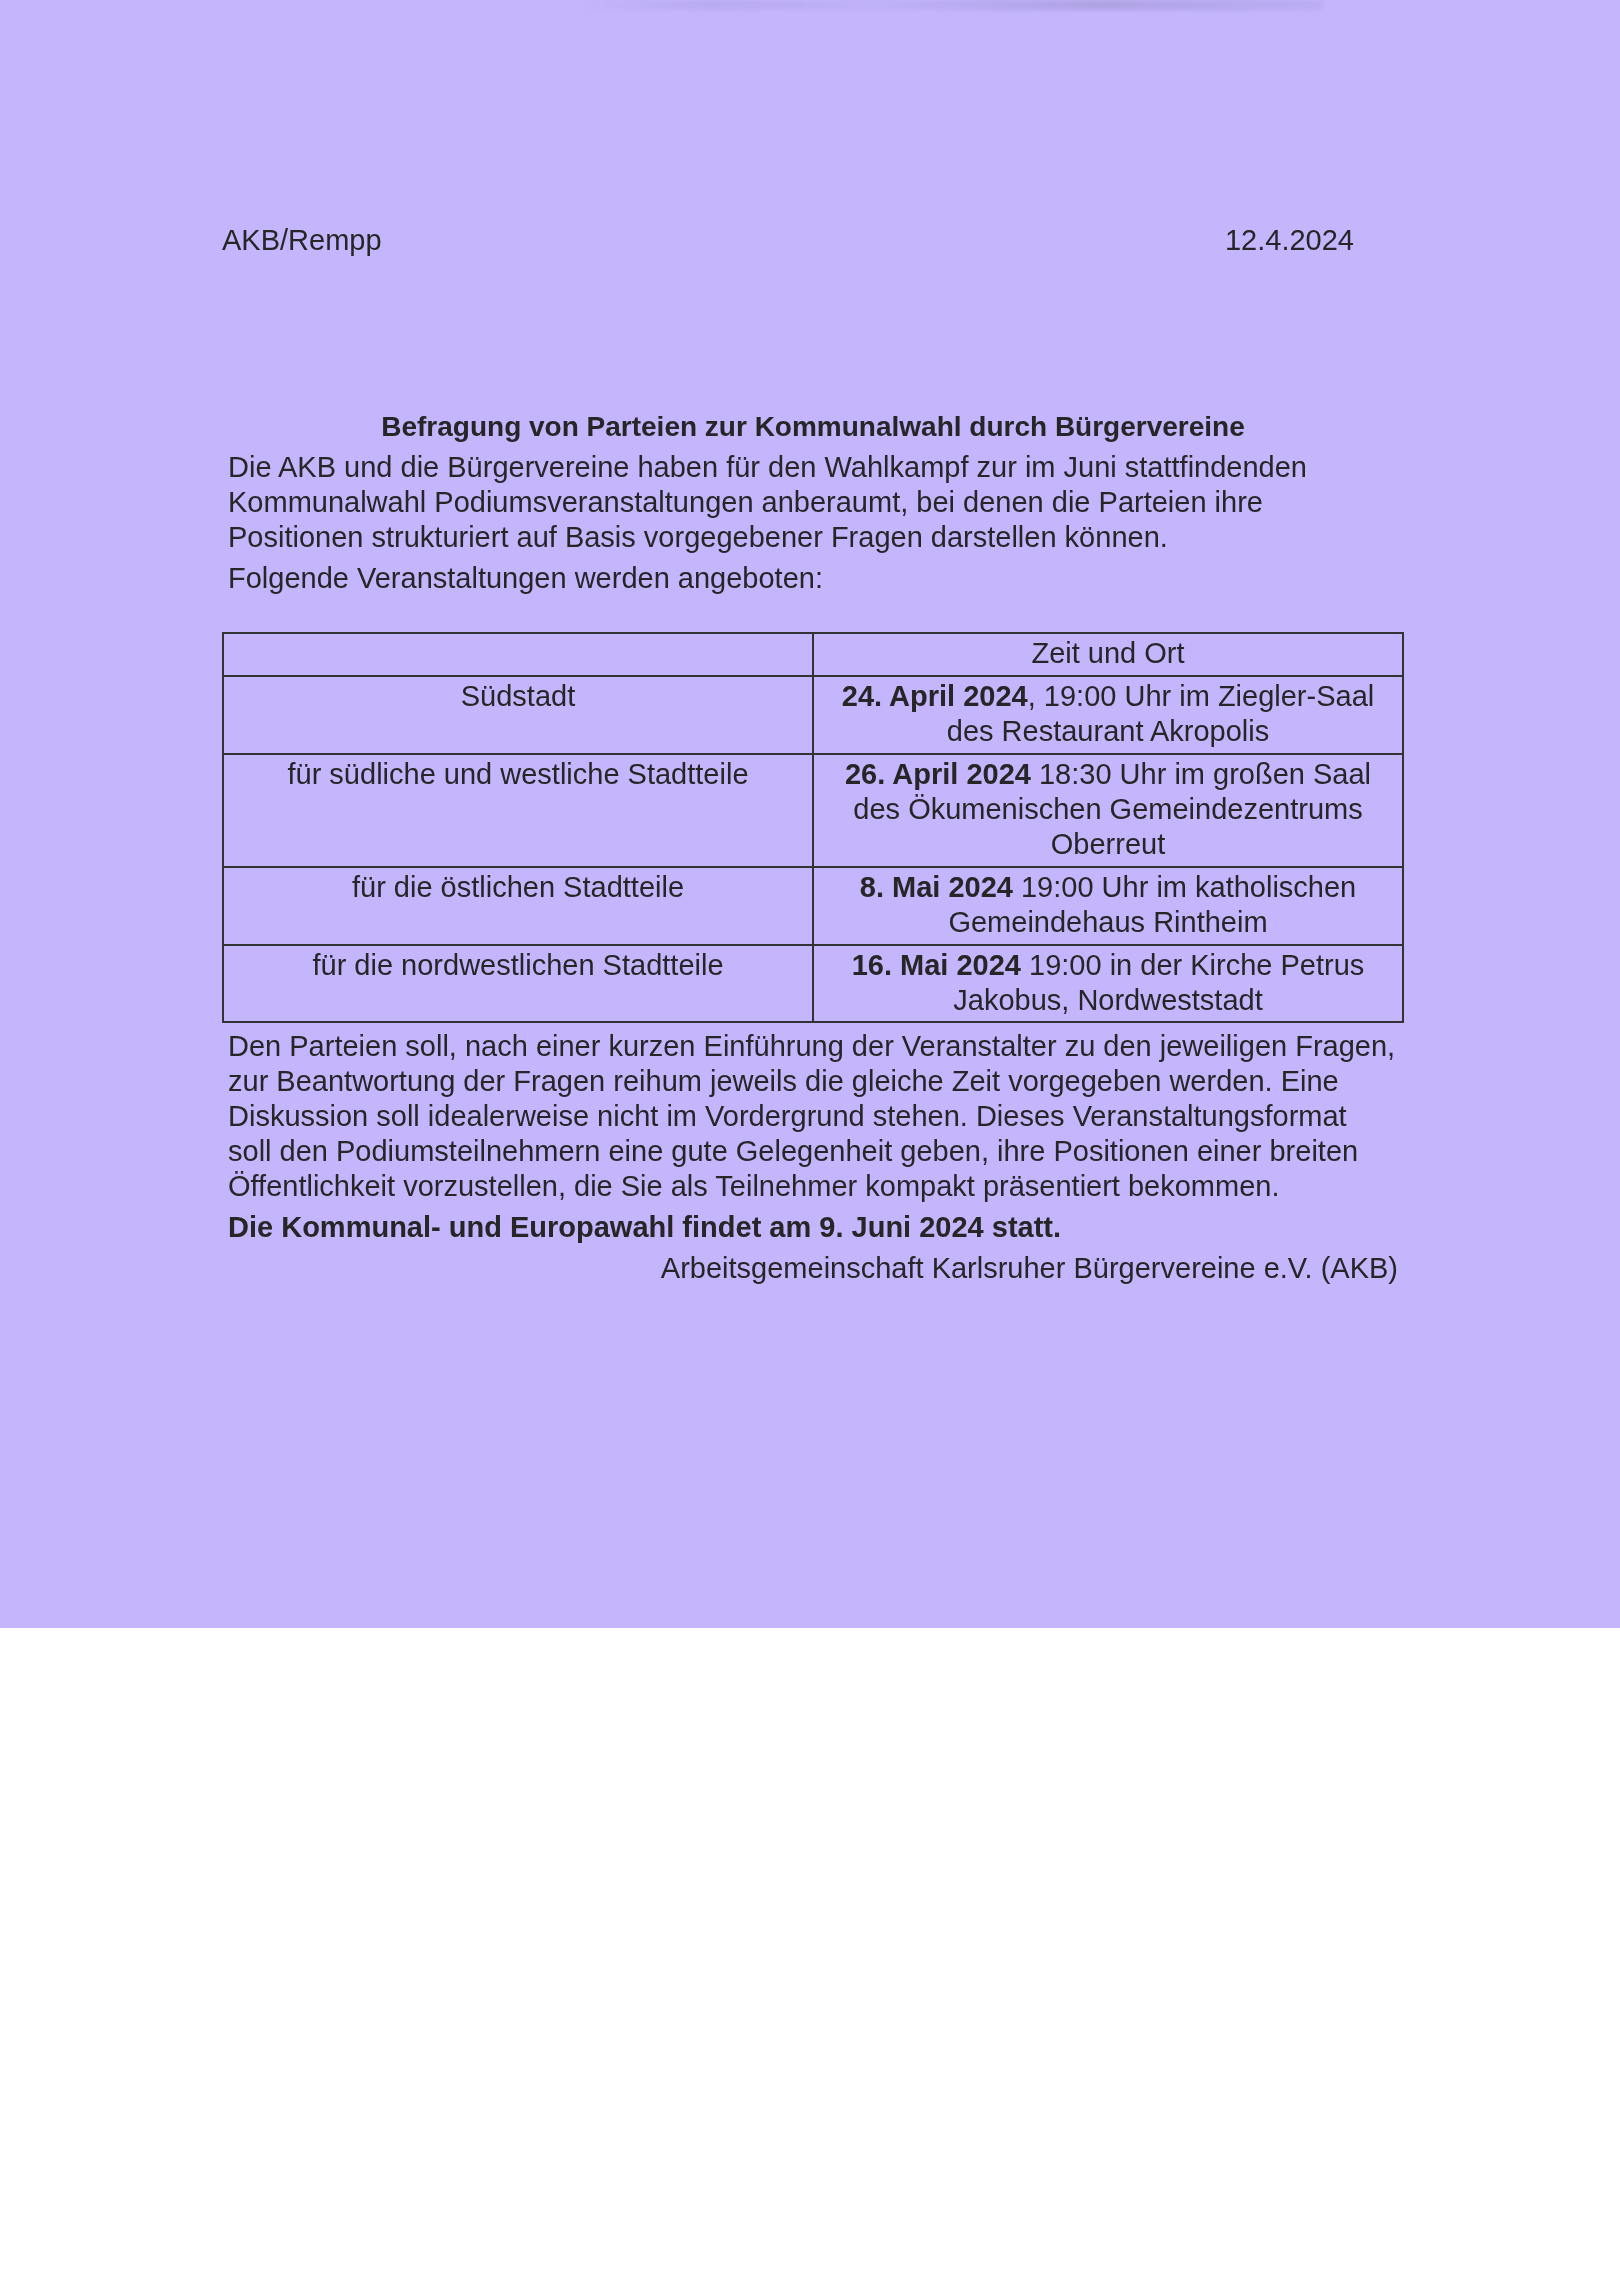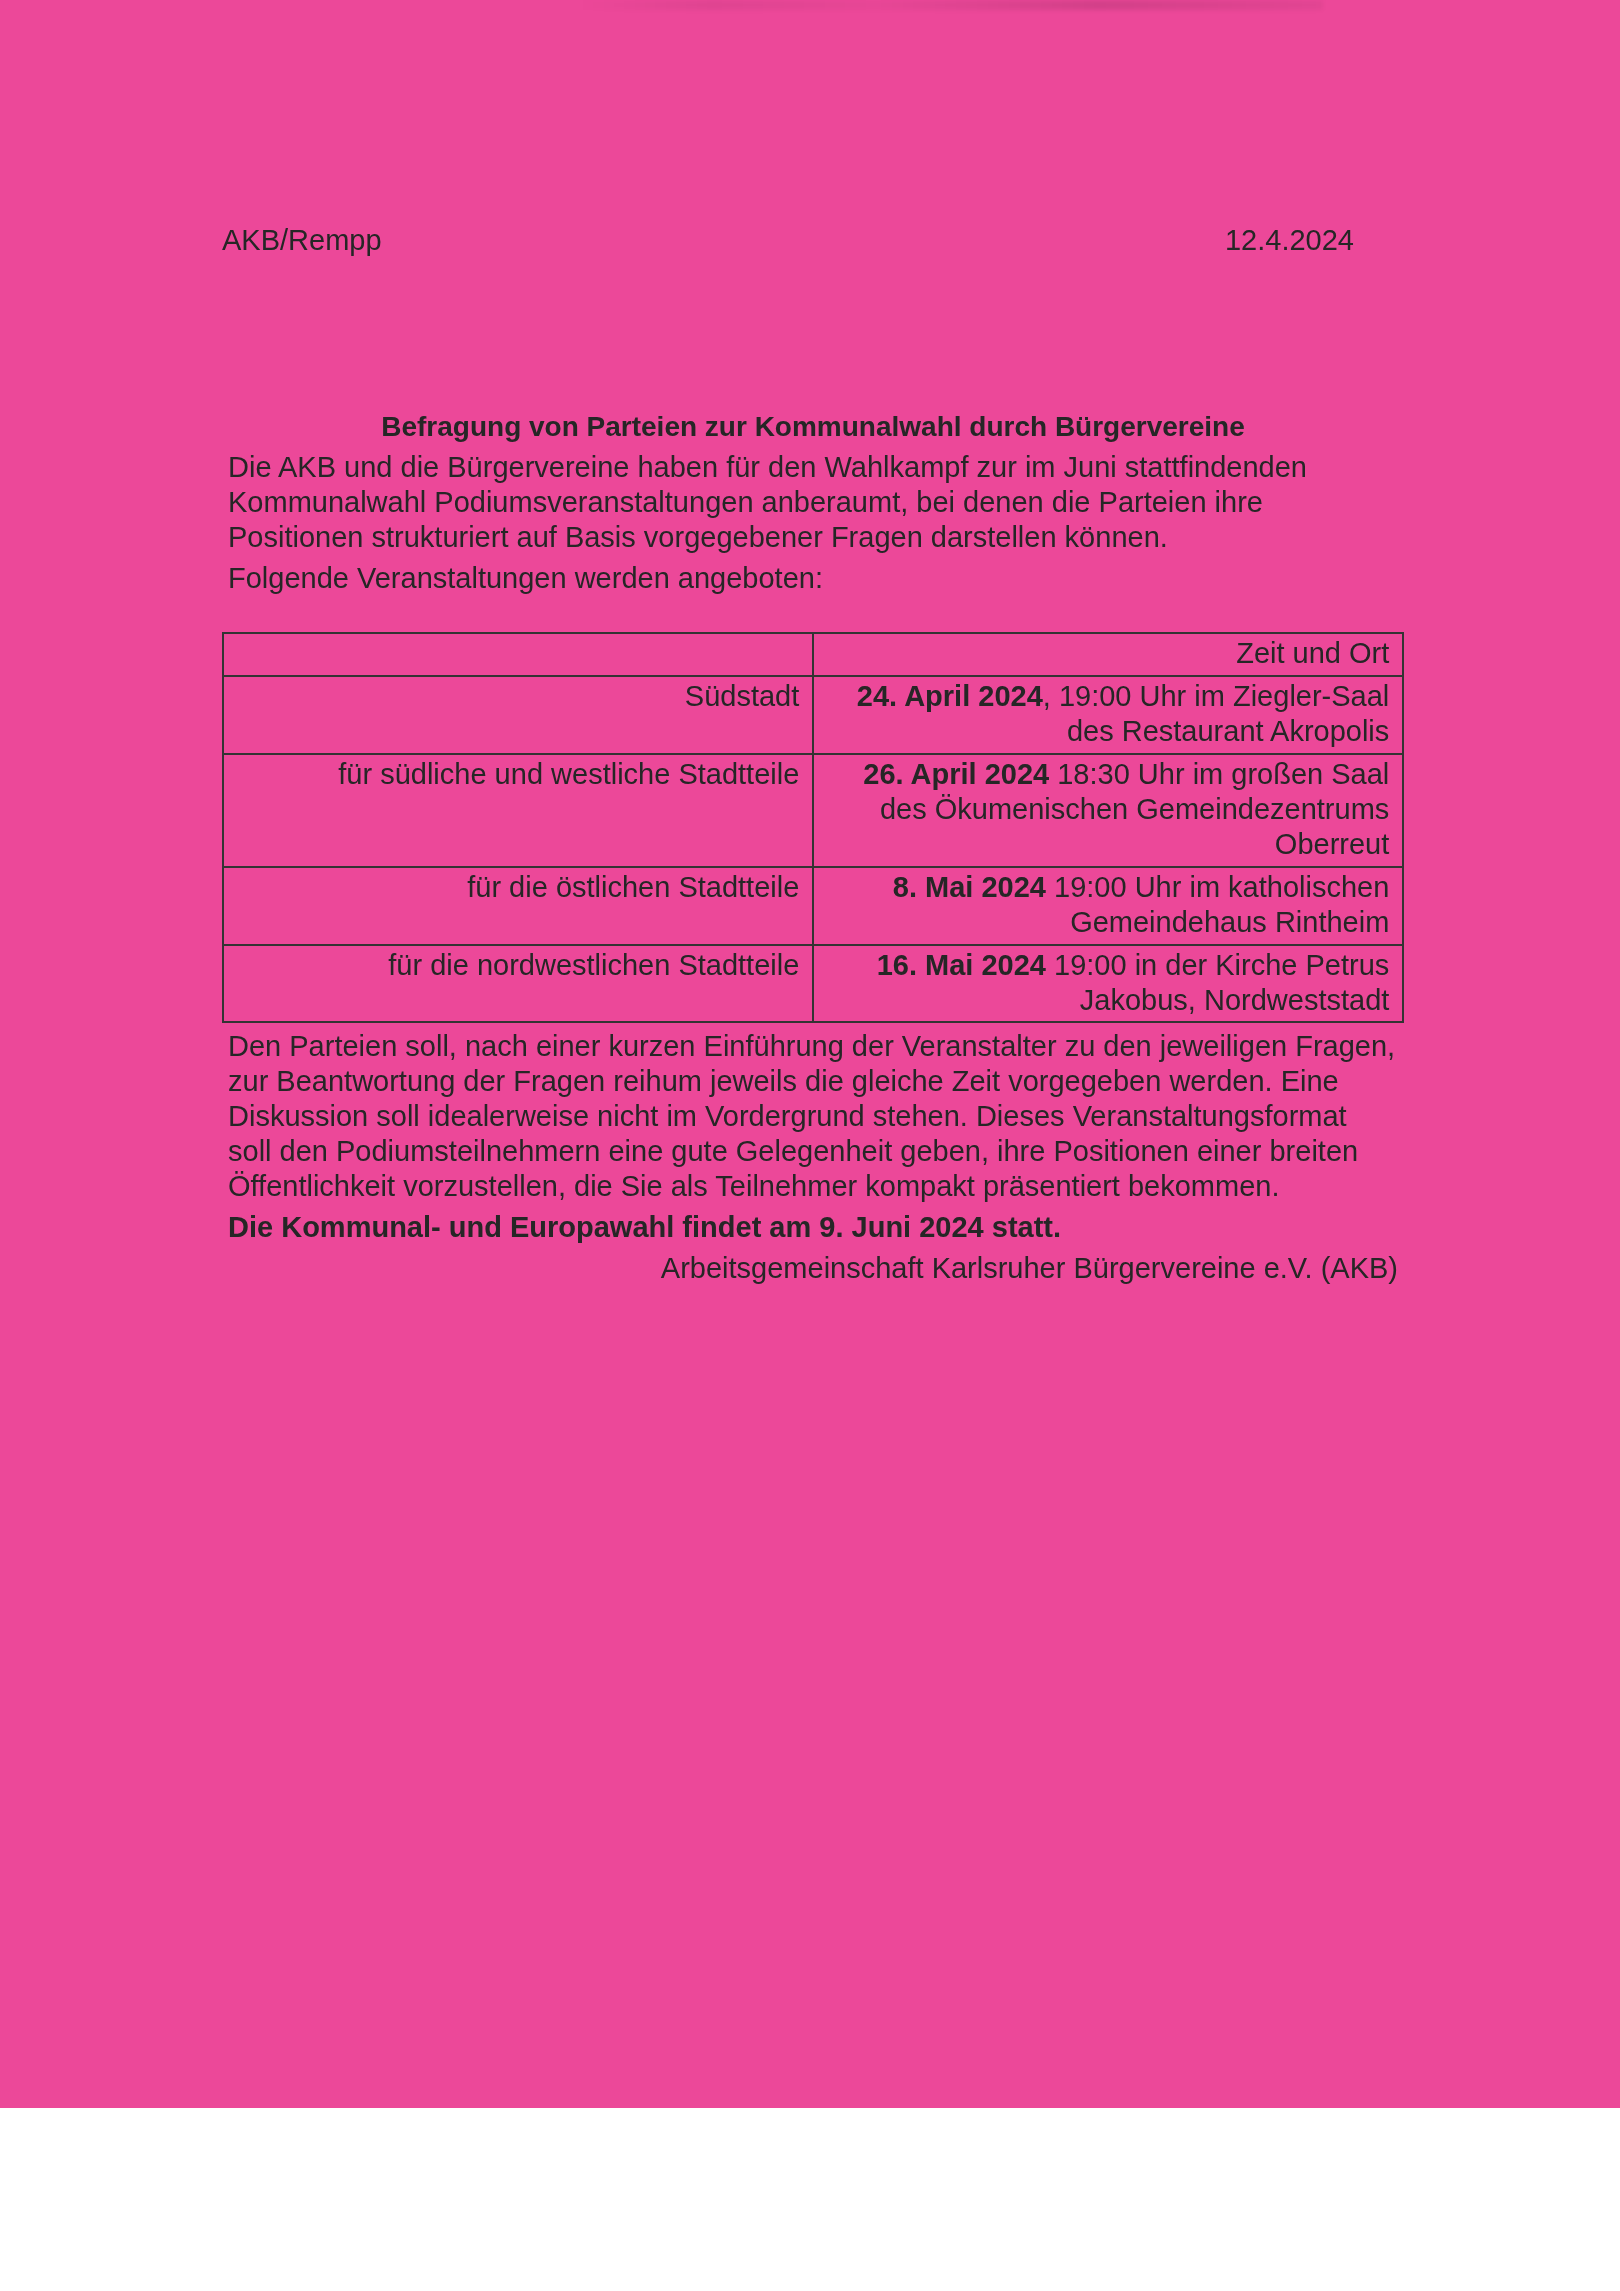--- a/index.html
+++ b/index.html
@@ -4,22 +4,22 @@
 <title>Scanned Document</title>
 <style>
   html, body {
     margin: 0;
     padding: 0;
     background: #ffffff;
   }
   .page {
     position: relative;
     width: 1620px;
-    height: 2108px;
-    background: #ec4899;
+    height: 1628px;
+    background: #c4b5fd;
     overflow: hidden;
     font-family: "Liberation Sans", "DejaVu Sans", sans-serif;
     color: #262626;
     font-size: 29px;
     line-height: 35px;
   }
   
   .scan-smudge {
     position: absolute;
     top: 0;
@@ -69,21 +69,21 @@
     border-collapse: collapse;
     table-layout: fixed;
   }
   table.events th,
   table.events td {
     border: 2px solid #333333;
     padding: 2px 12.7px 3.9px 12.7px;
     font-size: 29px;
     line-height: 35px;
     font-weight: normal;
-    text-align: right;
+    text-align: center;
     vertical-align: top;
   }
   table.events col.c1 { width: 50%; }
   table.events col.c2 { width: 50%; }
   table.events .date-bold { font-weight: bold; }
 </style>
 </head>
 <body>
 
 <div class="page">

